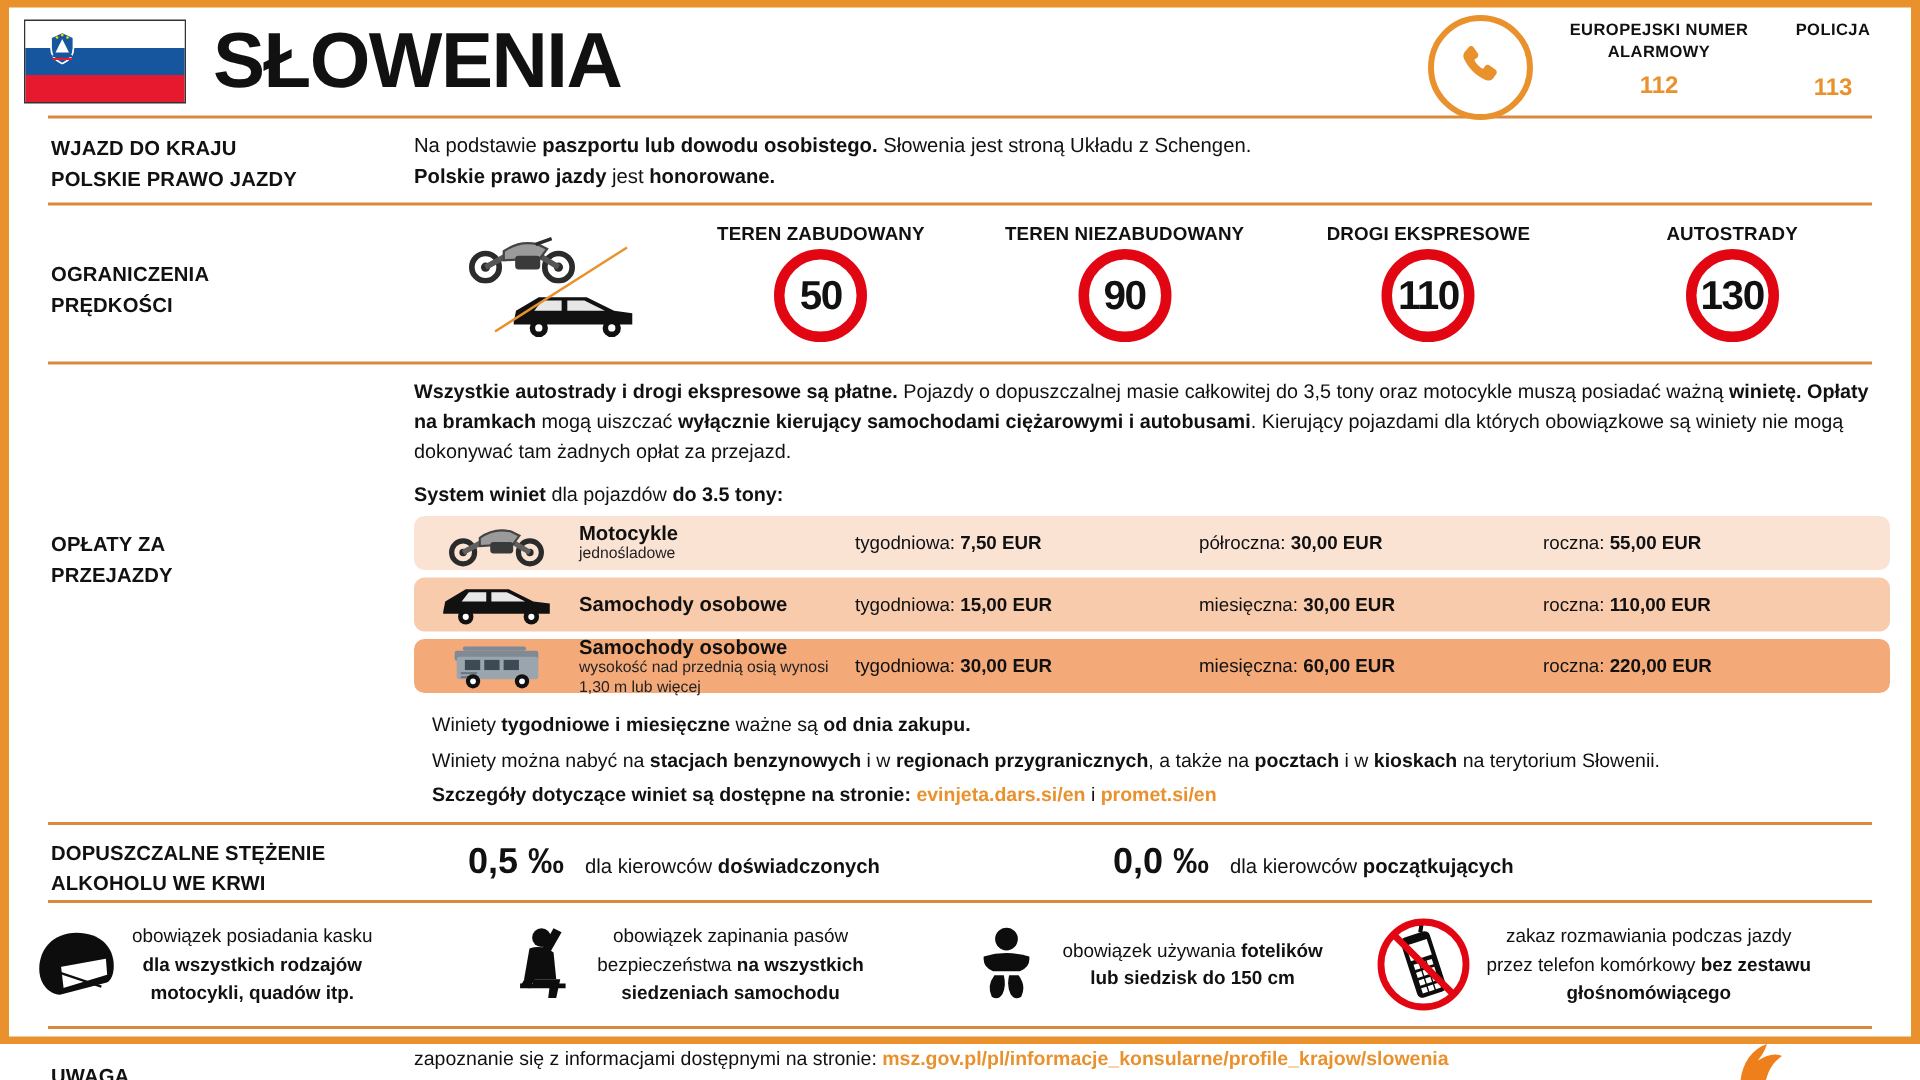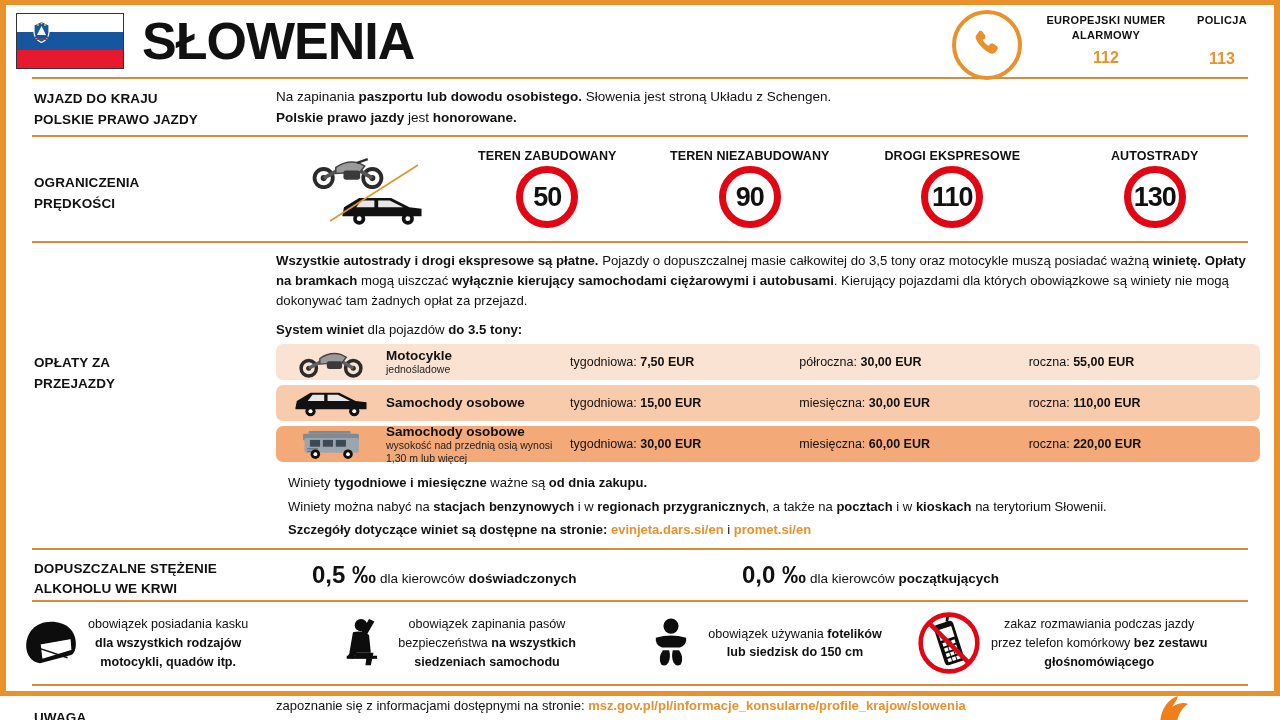--- a/index.html
+++ b/index.html
@@ -72,21 +72,21 @@
   .vp{flex:1;font-size:12.5px;color:#111;text-align:left;padding-left:4px;}
   .vp b{font-weight:bold;}
   .notes{padding:2px 0 0 12px;}
   .notes p{margin:0;padding:4px 0 0 0;font-size:13px;line-height:1.5;color:#111;}
   .lnk{color:#e8912d;font-weight:bold;}
 
   
   .alc-row{display:flex;align-items:center;height:50px;}
   .alc-item{display:flex;align-items:baseline;}
   .alc-v{font-size:24px;font-weight:bold;color:#111;}
-  .alc-t{font-size:13.5px;color:#111;margin-left:4px;}
+  .alc-t{font-size:13.5px;color:#111;margin-left:14px;}
 
   
   .safety{display:flex;align-items:center;height:82px;padding:0 8px;}
   .sf{display:flex;align-items:center;flex:1;justify-content:flex-start;}
   .sf-ic{width:74px;flex:0 0 74px;display:flex;align-items:center;justify-content:center;}
   .sf-tx{font-size:12.6px;line-height:1.48;color:#111;text-align:center;}
   .uw-text{flex:1;padding-top:10px;font-size:13px;line-height:1.55;color:#111;}
   .logo{width:200px;flex:0 0 200px;text-align:center;padding-top:8px;}
 </style>
 </head>
@@ -133,21 +133,21 @@
 
   <div class="rule"></div>
 
   <div class="row">
     <div class="lab">
       <div class="lab-t">WJAZD DO KRAJU</div>
       <div class="lab-t">POLSKIE PRAWO JAZDY</div>
     </div>
     <div class="body-col">
       <div class="entry">
-        <span class="l"><span>Na zapinania </span><b>paszportu lub dowodu osobistego.</b><span> Słowenia jest stroną Układu z Schengen.</span></span>
+        <span class="l"><span>Na podstawie </span><b>paszportu lub dowodu osobistego.</b><span> Słowenia jest stroną Układu z Schengen.</span></span>
         <span class="l"><b>Polskie prawo jazdy</b><span> jest </span><b>honorowane.</b></span>
       </div>
     </div>
   </div>
 
   <div class="rule"></div>
 
   <div class="row">
     <div class="lab" style="padding-top:36px;">
       <div class="lab-t">OGRANICZENIA</div>

